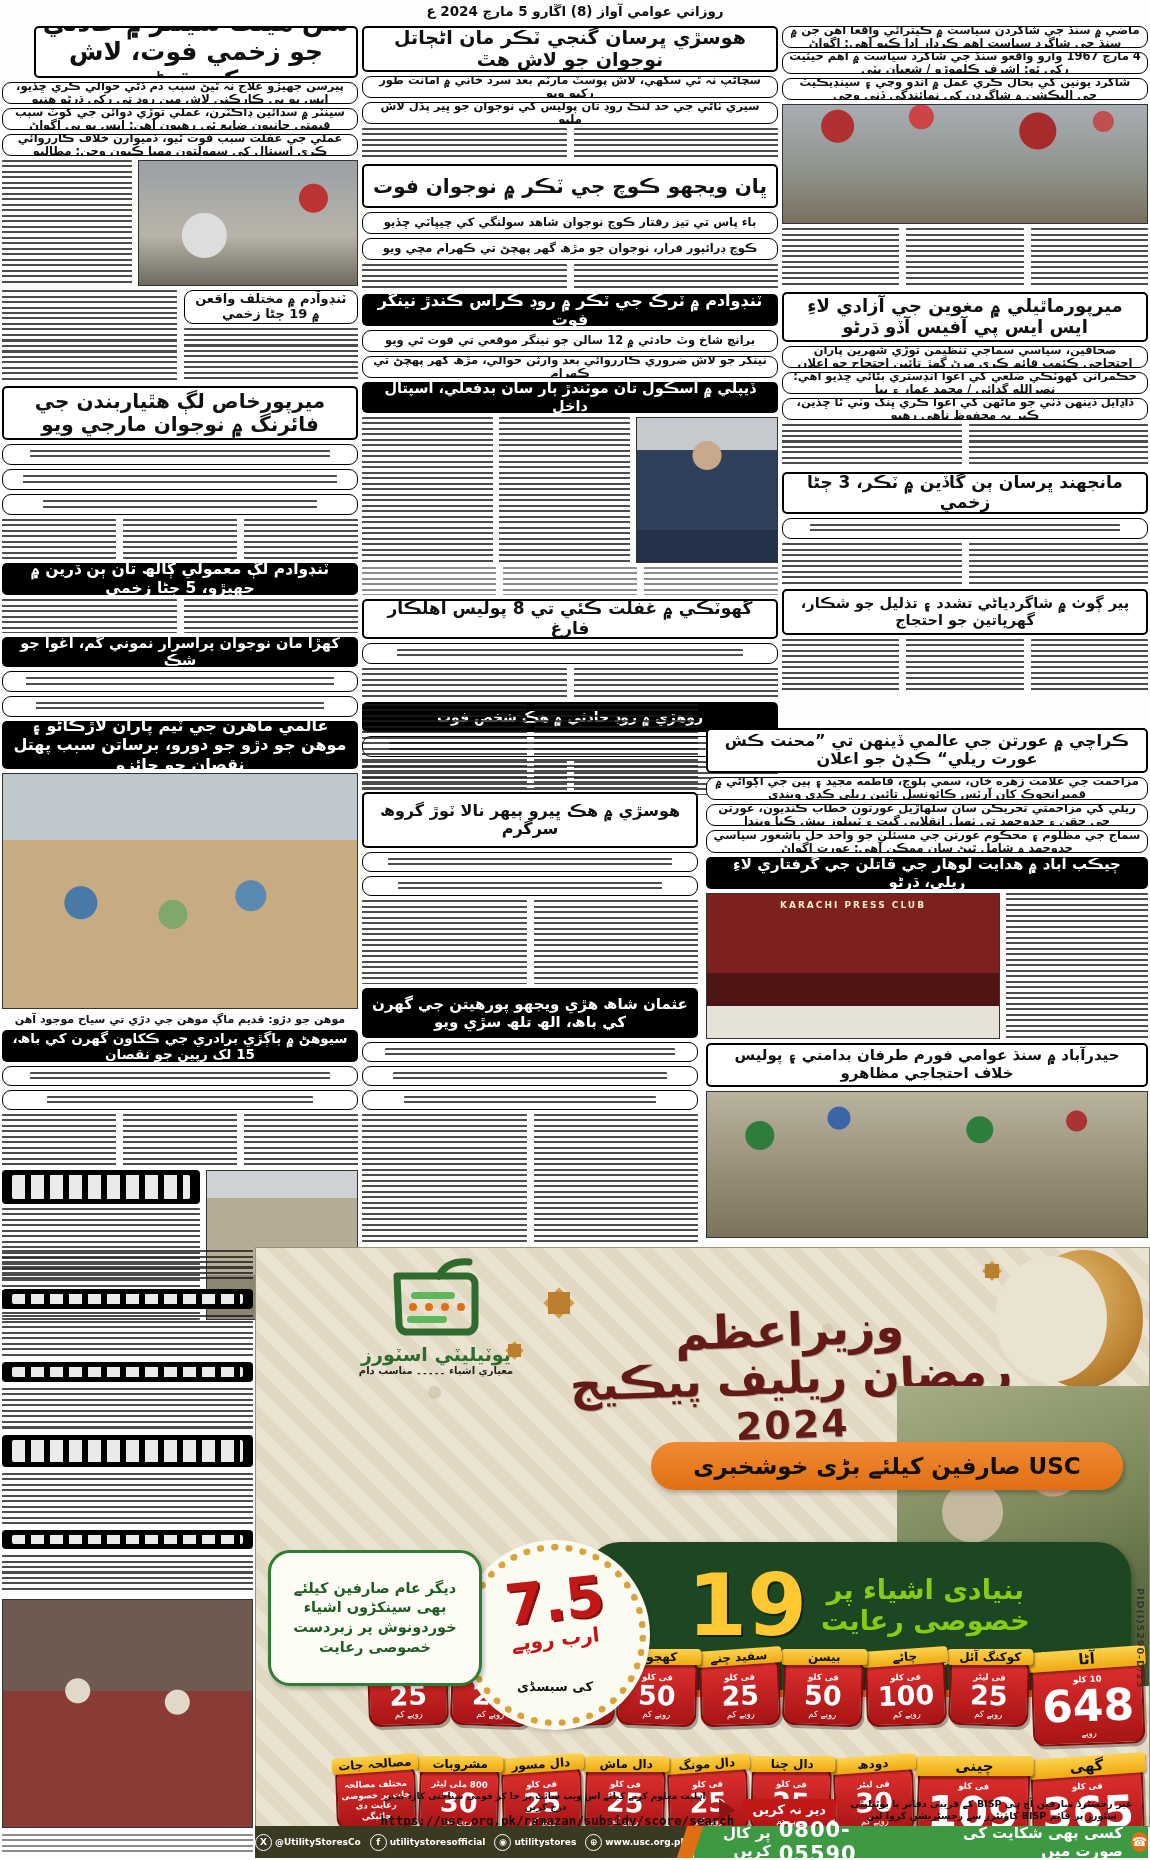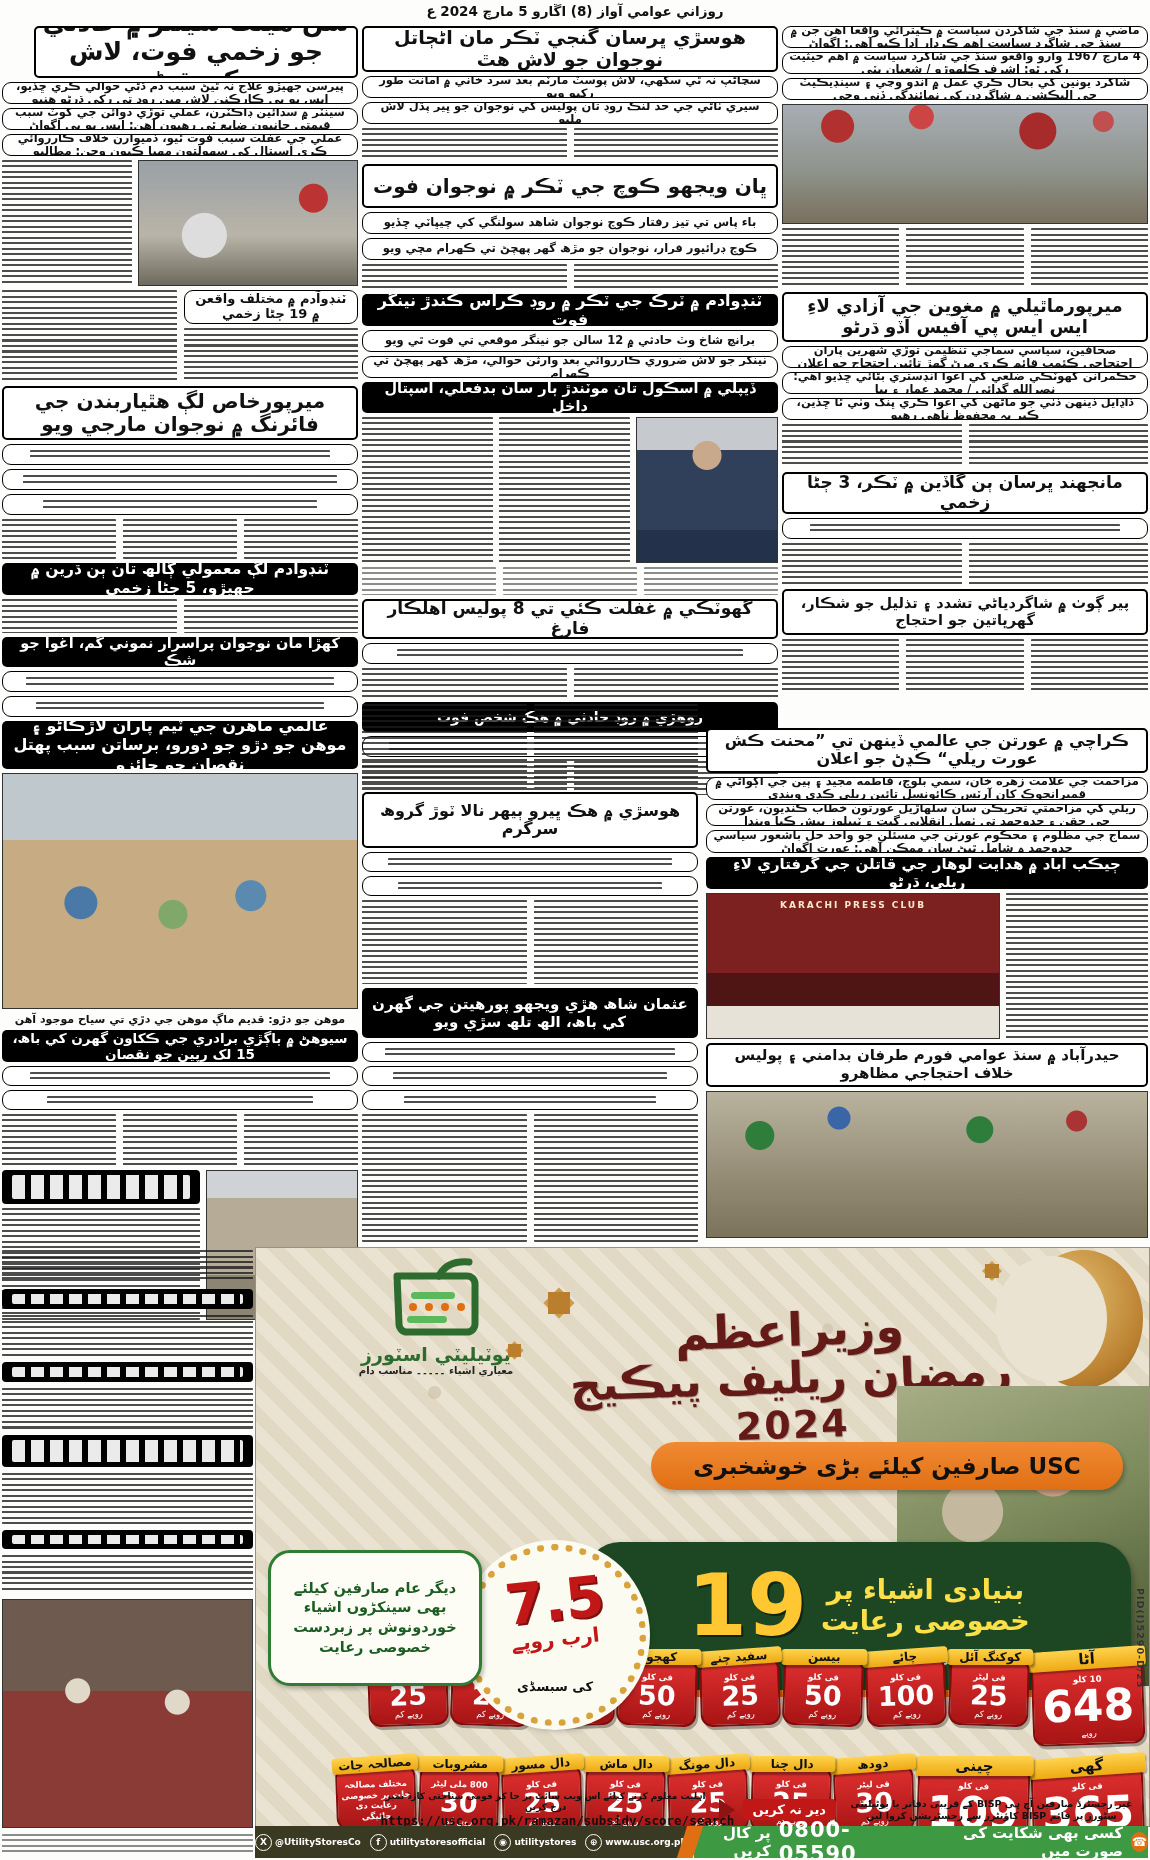--- a/index.html
+++ b/index.html
@@ -95,21 +95,21 @@
   .badge75 .l1{color:#c11717;font-size:20px;font-weight:bold;transform:rotate(-6deg);}
   .badge75 .l2{color:#111;font-size:13px;font-weight:bold;margin-top:28px;}
   .usc-pill{left:395px;top:194px;width:472px;height:48px;background:linear-gradient(#f08a33,#e06f14);
             border-radius:26px;display:flex;align-items:center;justify-content:center;color:#111;
             font-weight:bold;font-size:23px;box-shadow:2px 3px 4px rgba(0,0,0,.25);}
   .green-box{left:330px;top:246px;width:545px;height:148px;background:#1c4722;border-radius:34px;
              box-shadow:0 7px 0 #e06f14,2px 3px 6px rgba(0,0,0,.3);color:#ffd34d;display:flex;
              flex-direction:column;align-items:center;justify-content:center;padding:6px 12px;box-sizing:border-box;margin-top:48px;}
   .green-box .top{display:flex;direction:ltr;align-items:center;gap:14px;}
   .green-box .n19{font-size:86px;font-weight:bold;line-height:.9;color:#ffc832;text-shadow:2px 2px 0 #0c2410;}
-  .green-box .lbl{text-align:center;font-weight:bold;font-size:27px;line-height:1.15;color:#fde047;}
+  .green-box .lbl{text-align:center;font-weight:bold;font-size:27px;line-height:1.15;color:#84cc16;}
   .green-box .elig{color:#fff;font-size:12.5px;font-weight:bold;margin-top:6px;text-align:center;}
   .rows{left:58px;top:398px;width:830px;}
   .prow{display:flex;direction:rtl;gap:3px;align-items:flex-start;margin-bottom:8px;}
   .card{width:80px;background:linear-gradient(#e03030,#a81414);border-radius:12px;border:2px solid #7e0d0d;
         box-shadow:2px 3px 0 rgba(0,0,0,.3);color:#fff;text-align:center;padding:12px 2px 5px;position:relative;
         margin-top:12px;box-sizing:border-box;flex:0 0 auto;}
   .prow .card:nth-child(even){transform:rotate(2deg);}
   .prow .card:nth-child(odd){transform:rotate(-2deg);}
   .card .ribbon{position:absolute;top:-11px;right:-5px;left:-5px;background:linear-gradient(#ffd34d,#eda913);
         color:#111;font-weight:bold;font-size:12px;border-radius:4px;transform:rotate(-2deg);padding:1px 2px;

